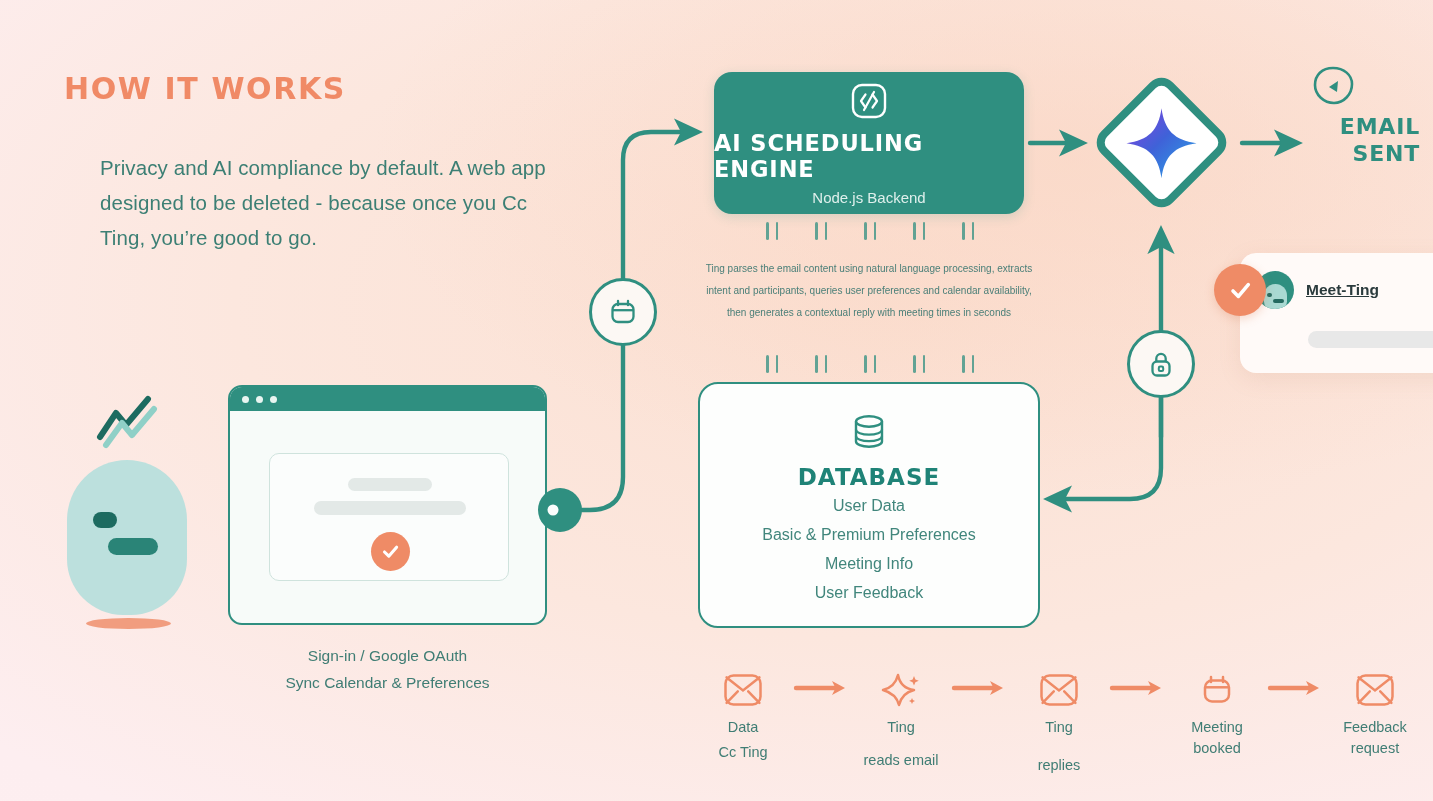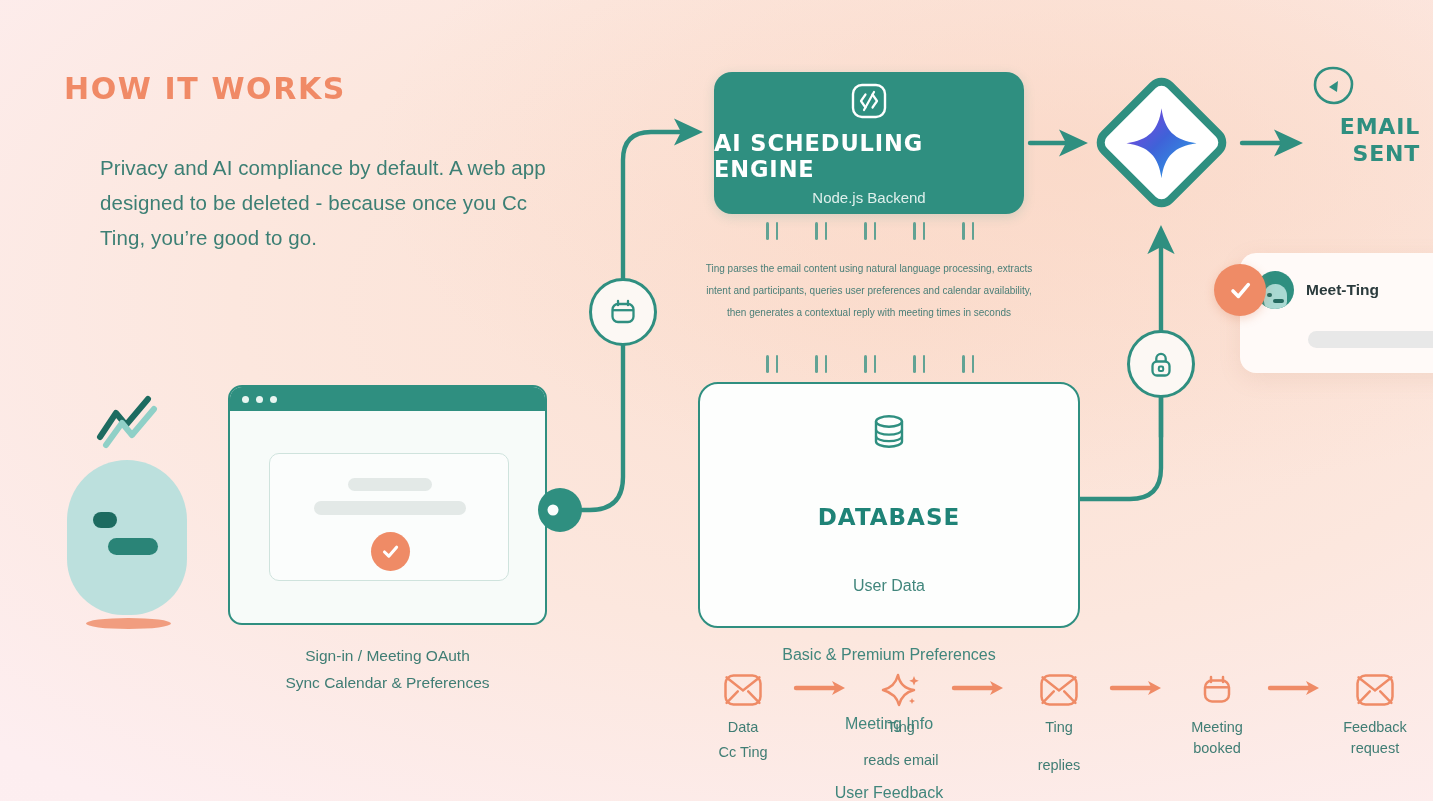--- a/index.html
+++ b/index.html
@@ -97,23 +97,23 @@
   #ticks-bot { left:766px; top:355px; }
 
   
   .flowtext {
     position:absolute; left:704px; top:258px; width:330px; text-align:center;
     font-size:10px; line-height:22px; color:#4a7f78;
   }
 
   
   .database {
-    position:absolute; left:698px; top:382px; width:382px; height:246px;
+    position:absolute; left:698px; top:382px; width:342px; height:246px;
     background:#fdfefd; border:2.5px solid #2f8f80; border-radius:20px;
-    display:flex; flex-direction:column; align-items:center; padding-top:26px;gap:40px;
+    display:flex; flex-direction:column; align-items:center; padding-top:26px;
   }
   .db-title {
     color:#1f8377; font-size:23px; font-weight:800; letter-spacing:1px;
     font-family:"DejaVu Sans", sans-serif; margin-top:10px; text-transform:uppercase;
   }
   .db-line { font-size:16px; line-height:27px; color:#41867c; margin-top:2px; }
   .db-line:first-of-type { margin-top:9px; }
 
   
   .diamond {
@@ -140,21 +140,21 @@
     position:absolute; left:1240px; top:253px; width:220px; height:120px;
     background:#fffaf8; border-radius:16px 0 0 16px;
     box-shadow:0 6px 22px rgba(180,120,100,.13);
     padding:18px 16px;
   }
   .mc-row { display:flex; align-items:center; gap:12px; }
   .mc-avatar { width:38px; height:38px; border-radius:50%; background:#2f8f80; position:relative; overflow:hidden; flex:none; }
   .mc-av-face { position:absolute; left:8px; top:13px; width:23px; height:27px; background:#a9d9d2; border-radius:12px 12px 10px 10px; }
   .mc-av-eye { position:absolute; left:11px; top:22px; width:5px; height:4px; background:#256a60; border-radius:3px; }
   .mc-av-mouth { position:absolute; left:17px; top:28px; width:11px; height:4px; background:#256a60; border-radius:3px; }
-  .mc-name { font-size:15.5px; font-weight:700; color:#2b3b3d; }
+  .mc-name { font-size:15.5px; font-weight:700; color:#2b3b3d;text-decoration:underline; }
   .mc-bar { margin-top:22px; margin-left:52px; height:17px; border-radius:9px; background:#e8e8e8; }
   .meet-check {
     position:absolute; left:1214px; top:264px; width:52px; height:52px; border-radius:50%;
     background:#ef8b66; display:flex; align-items:center; justify-content:center;
     box-shadow:0 3px 10px rgba(220,130,95,.28);
   }
 
   
   .journey { position:absolute; left:694px; top:668px; width:720px; display:flex; align-items:flex-start; }
   .j-step { width:98px; text-align:center; flex:none; }
@@ -213,21 +213,21 @@
       <div class="skel1"></div>
       <div class="skel2"></div>
       <div class="okcircle">
         <svg width="21" height="21" viewBox="0 0 21 21">
             <path d="M4.5 11 L8.8 15.2 L16.6 6.2" fill="none" stroke="#fff" stroke-width="3.1" stroke-linecap="round" stroke-linejoin="round"></path>
           </svg>
       </div>
     </div>
   </div>
   <div class="caption">
-    <div>Sign-in / Meeting OAuth</div>
+    <div>Sign-in / Google OAuth</div>
     <div>Sync Calendar &amp; Preferences</div>
   </div>
 
   <svg class="knob" viewBox="0 0 46 46">
     <circle cx="23" cy="23" r="22" fill="#2f8f80"></circle>
     <circle cx="16" cy="23" r="5.5" fill="#fbfdfc"></circle>
   </svg>
 
   <div class="node" id="node-calendar">
     <svg width="32" height="32" viewBox="0 0 32 32">

